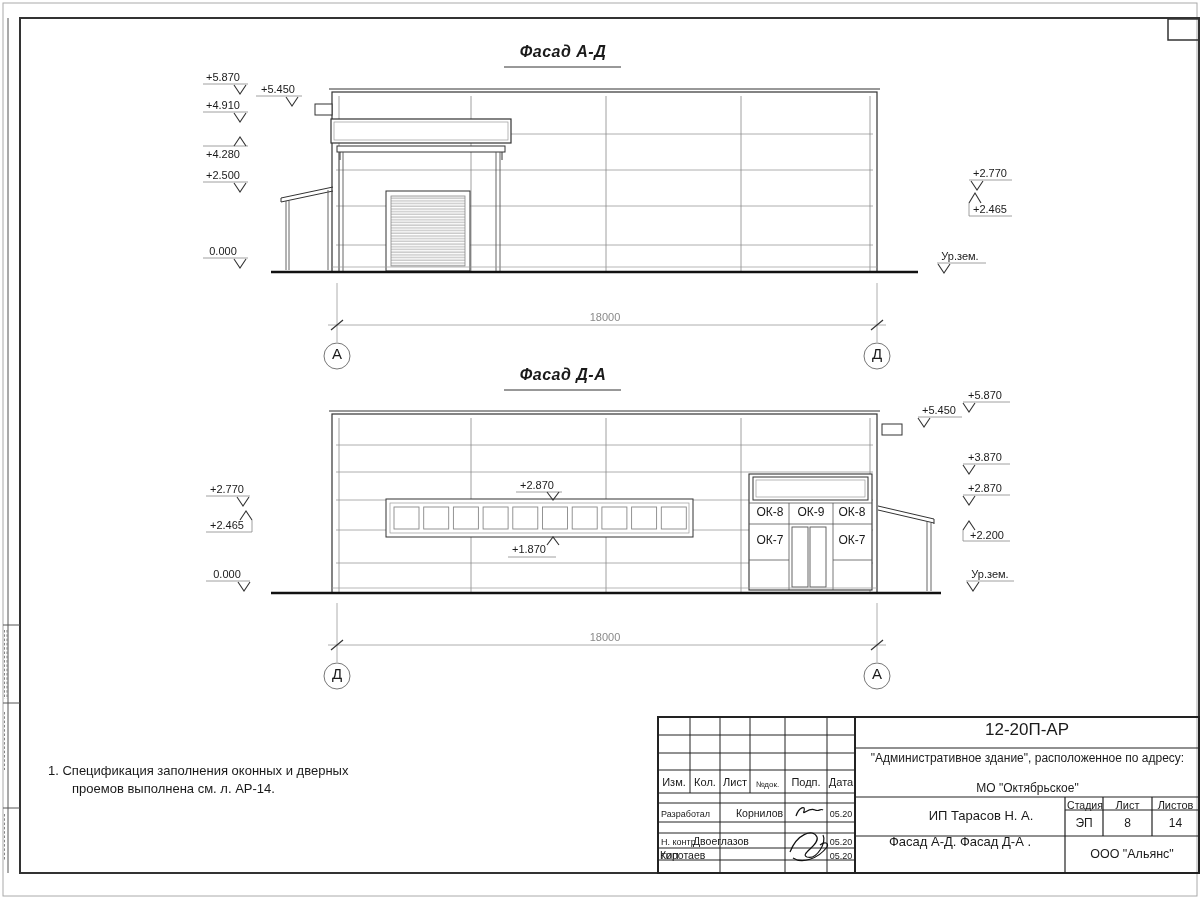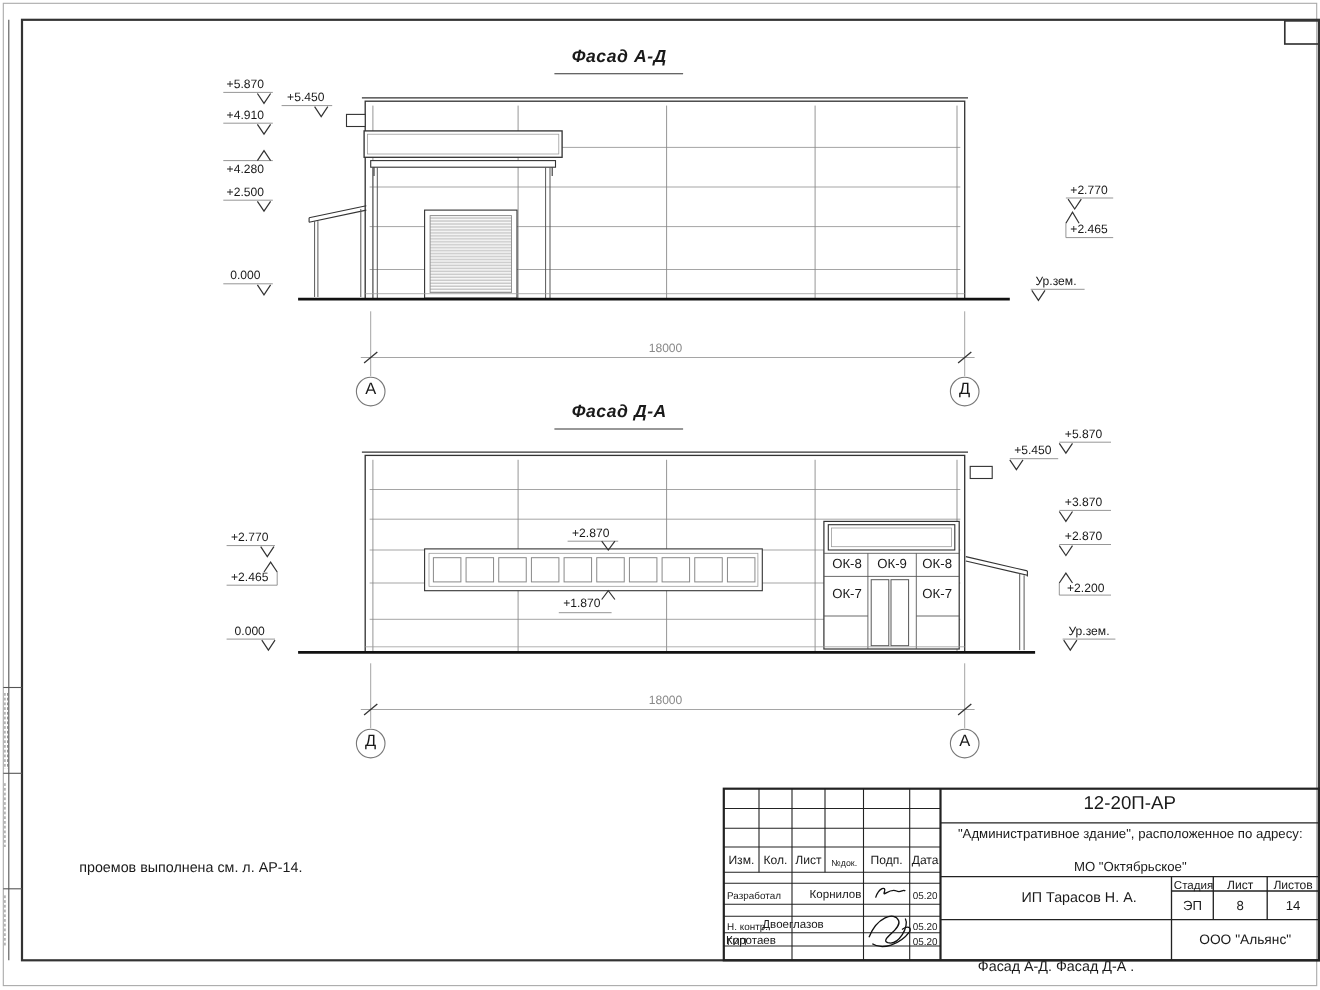--- a/index.html
+++ b/index.html
@@ -306,20 +306,21 @@
 <div class="t c" style="left:506px;top:543px;width:46px;">+1.870</div>
 <div class="t c oklabel" style="left:751px;top:506px;width:38px;">ОК-8</div>
 <div class="t c oklabel" style="left:791px;top:506px;width:40px;">ОК-9</div>
 <div class="t c oklabel" style="left:833px;top:506px;width:38px;">ОК-8</div>
 <div class="t c oklabel" style="left:751px;top:534px;width:38px;">ОК-7</div>
 <div class="t c oklabel" style="left:833px;top:534px;width:38px;">ОК-7</div>
 <div class="t c dim" style="left:555px;top:631px;width:100px;">18000</div>
 <div class="t c axis" style="left:324px;top:668px;width:26px;">Д</div>
 <div class="t c axis" style="left:864px;top:668px;width:26px;">А</div>
 
+<div class="t note" style="left:48px;top:763px;">1. Спецификация заполнения оконных и дверных</div>
 <div class="t note" style="left:72px;top:781px;">проемов выполнена см. л. АР-14.</div>
 
 <div class="t tb-doc c" style="left:857px;top:724px;width:340px;">12-20П-АР</div>
 <div class="t tb-proj c" style="left:856px;top:751px;width:343px;">"Административное здание", расположенное по адресу:</div>
 <div class="t tb-proj c" style="left:856px;top:781px;width:343px;">МО "Октябрьское"</div>
 
 <div class="t tb c" style="left:658px;top:776px;width:32px;">Изм.</div>
 <div class="t tb c" style="left:690px;top:776px;width:30px;">Кол.</div>
 <div class="t tb c" style="left:720px;top:776px;width:30px;">Лист</div>
 <div class="t c" style="left:750px;top:779px;width:35px;font-size:8px;">№док.</div>
@@ -336,16 +337,16 @@
 <div class="t tb-name" style="left:660px;top:849px;">Коротаев</div>
 <div class="t tb-small c" style="left:827px;top:850px;width:28px;">05.20</div>
 
 <div class="t c" style="left:857px;top:810px;width:248px;font-size:13px;">ИП Тарасов Н. А.</div>
 <div class="t c" style="left:1065px;top:799px;width:40px;font-size:10.5px;">Стадия</div>
 <div class="t tb c" style="left:1103px;top:799px;width:49px;">Лист</div>
 <div class="t tb c" style="left:1152px;top:799px;width:47px;text-align:center;">Листов</div>
 <div class="t tb-cell c" style="left:1065px;top:817px;width:38px;">ЭП</div>
 <div class="t tb-cell c" style="left:1103px;top:817px;width:49px;">8</div>
 <div class="t tb-cell c" style="left:1152px;top:817px;width:47px;">14</div>
-<div class="t c" style="left:857px;top:873px;width:206px;font-size:13px;">Фасад А-Д. Фасад Д-А .</div>
+<div class="t c" style="left:857px;top:836px;width:206px;font-size:13px;">Фасад А-Д. Фасад Д-А .</div>
 <div class="t c" style="left:1065px;top:848px;width:134px;font-size:12.5px;">ООО "Альянс"</div>
 
 </div>
 
 </body></html>

